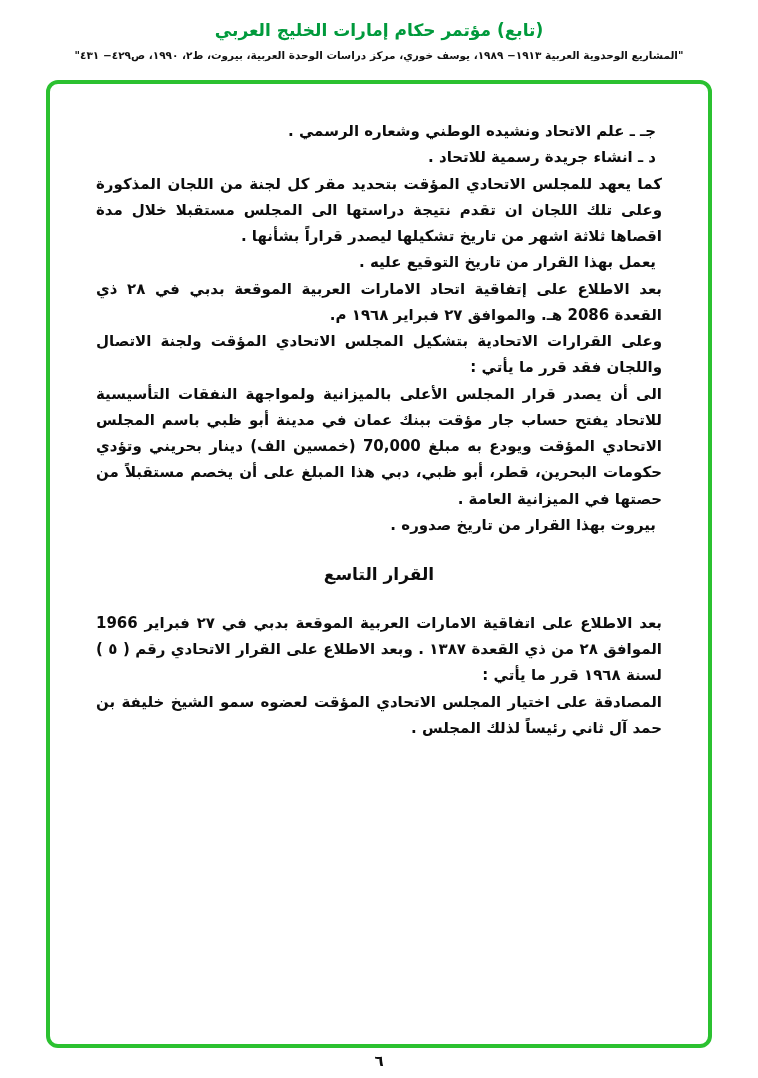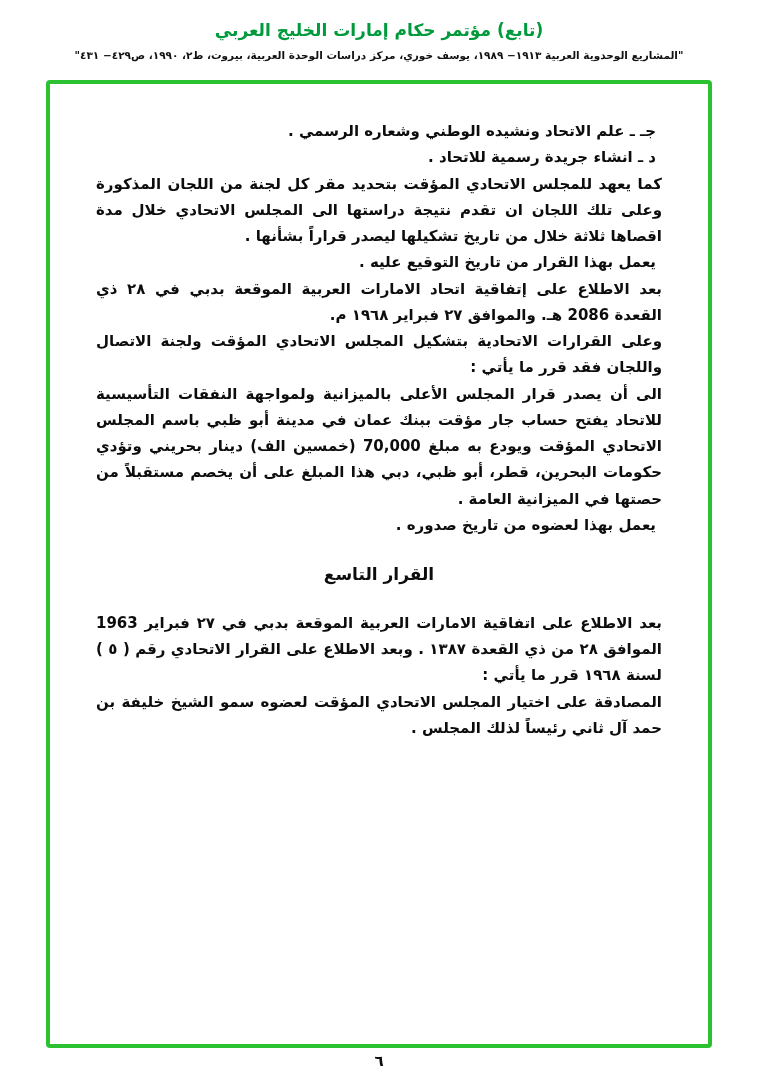--- a/index.html
+++ b/index.html
@@ -32,21 +32,21 @@
     font-weight: bold;
     font-size: 10.5px;
   }
   .doc-frame {
     position: absolute;
     left: 46px;
     top: 80px;
     width: 666px;
     height: 968px;
     border: 4px solid #2bc130;
-    border-radius: 4px;
+    border-radius: 12px;
     box-sizing: border-box;
     background: #ffffff;
   }
   .doc-body {
     padding: 34px 46px 0 46px;
     color: #0d0d0d;
     font-size: 15px;
     font-weight: bold;
     line-height: 1.75;
     text-align: justify;
@@ -88,36 +88,36 @@
     <div class="source-line">"المشاريع الوحدوية العربية ١٩١٣− ١٩٨٩، يوسف خوري، مركز دراسات الوحدة العربية، بيروت، ط٢، ١٩٩٠، ص٤٢٩− ٤٣١"</div>
   </div>
 
   <div class="doc-frame">
     <div class="doc-body">
 
       <p class="doc-line">جـ ـ علم الاتحاد ونشيده الوطني وشعاره الرسمي .</p>
 
       <p class="doc-line">د ـ انشاء جريدة رسمية للاتحاد .</p>
 
-      <p class="doc-par">كما يعهد للمجلس الاتحادي المؤقت بتحديد مقر كل لجنة من اللجان المذكورة وعلى تلك اللجان ان تقدم نتيجة دراستها الى المجلس الاتحادي خلال مدة اقصاها ثلاثة خلال من تاريخ تشكيلها ليصدر قراراً بشأنها .</p>
+      <p class="doc-par">كما يعهد للمجلس الاتحادي المؤقت بتحديد مقر كل لجنة من اللجان المذكورة وعلى تلك اللجان ان تقدم نتيجة دراستها الى المجلس مستقبلا خلال مدة اقصاها ثلاثة اشهر من تاريخ تشكيلها ليصدر قراراً بشأنها .</p>
 
       <p class="doc-line">يعمل بهذا القرار من تاريخ التوقيع عليه .</p>
 
 
       <p class="doc-par">بعد الاطلاع على إتفاقية اتحاد الامارات العربية الموقعة بدبي في ٢٨ ذي القعدة 2086 هـ. والموافق ٢٧ فبراير ١٩٦٨ م.</p>
 
       <p class="doc-par">وعلى القرارات الاتحادية بتشكيل المجلس الاتحادي المؤقت ولجنة الاتصال واللجان فقد قرر ما يأتي :</p>
 
       <p class="doc-par">الى أن يصدر قرار المجلس الأعلى بالميزانية ولمواجهة النفقات التأسيسية للاتحاد يفتح حساب جار مؤقت ببنك عمان في مدينة أبو ظبي باسم المجلس الاتحادي المؤقت ويودع به مبلغ 70,000 (خمسين الف) دينار بحريني وتؤدي حكومات البحرين، قطر، أبو ظبي، دبي هذا المبلغ على أن يخصم مستقبلاً من حصتها في الميزانية العامة .</p>
 
-      <p class="doc-line">يعمل بهذا لعضوه من تاريخ صدوره .</p>
+      <p class="doc-line">بيروت بهذا القرار من تاريخ صدوره .</p>
 
       <p class="doc-heading">القرار التاسع</p>
 
-      <p class="doc-par">بعد الاطلاع على اتفاقية الامارات العربية الموقعة بدبي في ٢٧ فبراير 1963 الموافق ٢٨ من ذي القعدة ١٣٨٧ . وبعد الاطلاع على القرار الاتحادي رقم ( ٥ ) لسنة ١٩٦٨ قرر ما يأتي :</p>
+      <p class="doc-par">بعد الاطلاع على اتفاقية الامارات العربية الموقعة بدبي في ٢٧ فبراير 1966 الموافق ٢٨ من ذي القعدة ١٣٨٧ . وبعد الاطلاع على القرار الاتحادي رقم ( ٥ ) لسنة ١٩٦٨ قرر ما يأتي :</p>
 
       <p class="doc-par">المصادقة على اختيار المجلس الاتحادي المؤقت لعضوه سمو الشيخ خليفة بن حمد آل ثاني رئيساً لذلك المجلس .</p>
 
     </div>
   </div>
 
   <div class="footer-page-number">٦</div>
 
 </div>
 

